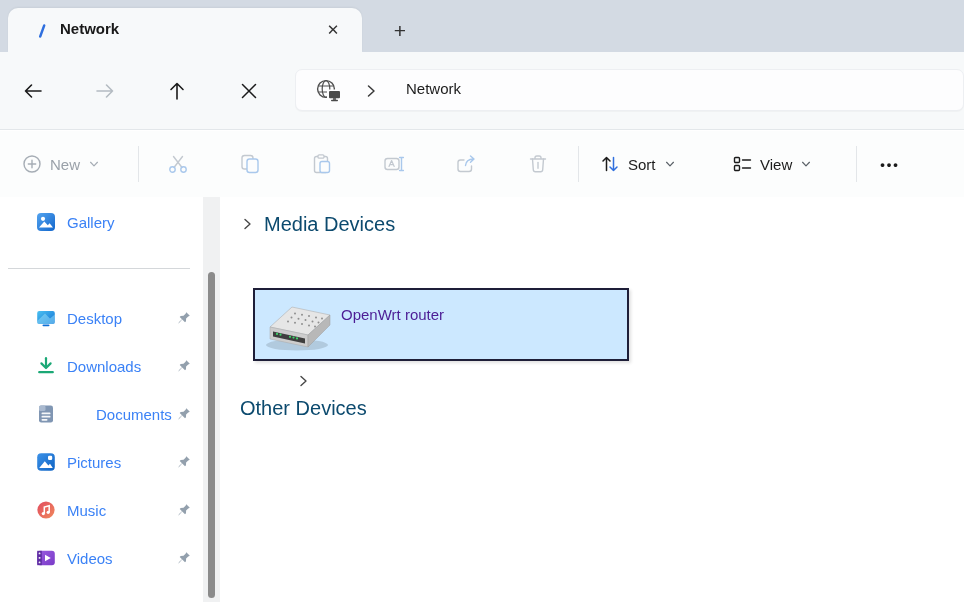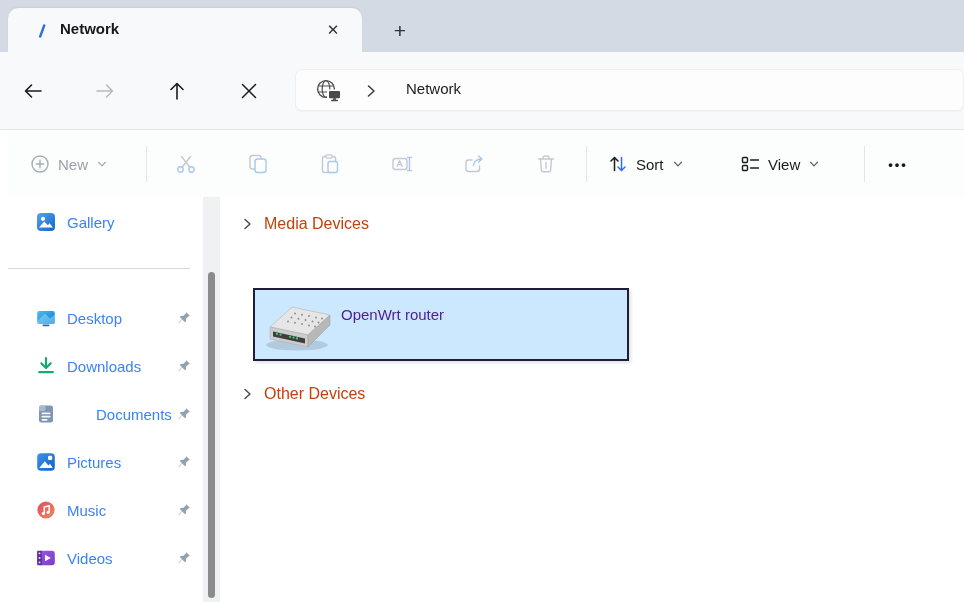--- a/index.html
+++ b/index.html
@@ -18,42 +18,42 @@
   
   .navbar{position:absolute;left:0;top:52px;right:0;height:78px;background:#f7f9fa;
           border-bottom:1px solid #e3e7ea;box-sizing:border-box;}
   .nav-btn{position:absolute;top:26px;width:26px;height:26px;display:flex;align-items:center;justify-content:center;}
   .addressbar{position:absolute;left:295px;top:17px;width:669px;height:42px;background:#fdfdfe;
               border:1px solid #edeff2;border-radius:7px;box-sizing:border-box;box-shadow:0 1px 1px rgba(0,0,0,.03);}
   .addr-icon{position:absolute;left:19px;top:8px;}
   .addr-chevron{position:absolute;left:69px;top:14px;}
   .addr-text{position:absolute;left:110px;top:10px;font-size:15px;color:#1b1b1b;}
   
-  .toolbar{position:absolute;left:8px;top:131px;right:0;height:70px;background:#fcfdfd;
+  .toolbar{position:absolute;left:0;top:131px;right:0;height:70px;background:#fcfdfd;
            border-bottom:1px solid #e6e9ec;box-sizing:border-box;}
   .tb-divider{position:absolute;top:15px;width:1px;height:36px;background:#e3e6e9;}
   .tb-iconbtn{position:absolute;top:15px;width:36px;height:36px;display:flex;align-items:center;justify-content:center;border-radius:4px;}
   .tb-textbtn{position:absolute;top:15px;height:36px;display:flex;align-items:center;gap:8px;border-radius:4px;padding:0 6px;}
   .tb-label{font-size:15px;color:#1b1b1b;}
   .tb-label.dim{color:#9aa1a9;}
   .more-dots{font-size:13px;letter-spacing:2px;color:#1b1b1b;font-weight:700;}
   
   .bodyarea{position:absolute;left:0;top:197px;right:0;bottom:0;background:#fff;}
   .sidebar{position:absolute;left:0;top:0;width:203px;bottom:0;}
   .side-item{position:absolute;left:10px;width:185px;height:40px;display:flex;align-items:center;
              padding-left:26px;box-sizing:border-box;gap:11px;border-radius:6px;}
   .side-label{font-size:15px;color:#3b82f6;}
   .side-pin{position:absolute;right:4px;top:13px;}
   .side-divider{position:absolute;left:8px;top:71px;width:182px;height:1px;background:#d4d7da;}
   .sb-track{position:absolute;left:203px;top:0;width:17px;bottom:0;background:#f0f1f2;}
   .sb-thumb{position:absolute;left:5px;top:75px;width:7px;height:326px;background:#8b8b8b;border-radius:3.5px;}
   .content{position:absolute;left:220px;top:0;right:0;bottom:0;}
   .group-hdr{position:absolute;left:20px;height:24px;display:flex;align-items:center;gap:10px;}
   .group-chev{width:14px;height:14px;display:flex;align-items:center;justify-content:center;}
-  .group-label{font-size:16px;color:#c2410c;}
+  .group-label{font-size:20px;color:#0c4a6e;}
   .tile{position:absolute;left:33px;top:91px;width:376px;height:73px;background:#cce8ff;
         border:2px solid #1e1e38;box-sizing:border-box;box-shadow:2px 2px 3px rgba(0,0,0,.12);}
   .tile-icon{position:absolute;left:7px;top:5px;}
   .tile-label{position:absolute;left:86px;top:16px;font-size:15px;color:#4c1d95;}
   svg{display:block;}
 </style>
 </head>
 <body>
 
 <div class="screen">
@@ -379,21 +379,21 @@
                 <circle cx="18.5" cy="39.7" r="1.1"></circle>
               <circle cx="28" cy="41.8" r="1.1"></circle>
                 <circle cx="31.5" cy="42.6" r="1.1"></circle>
                 <circle cx="35" cy="43.4" r="1.1"></circle>
             </g>
           </svg>
         </span>
         <span class="tile-label">OpenWrt router</span>
       </div>
 
-      <div class="group-hdr" style="top:185px;">
+      <div class="group-hdr" style="top:178px;flex-direction:column;">
         <span class="group-chev">
           <svg width="12" height="12" viewBox="0 0 12 12">
               <path d="M4 1.5 L9 6 L4 10.5" fill="none" stroke="#474747" stroke-width="1.4" stroke-linecap="round" stroke-linejoin="round"></path>
             </svg>
         </span>
         <span class="group-label">Other Devices</span>
       </div>
 
     </div>
   </div>

